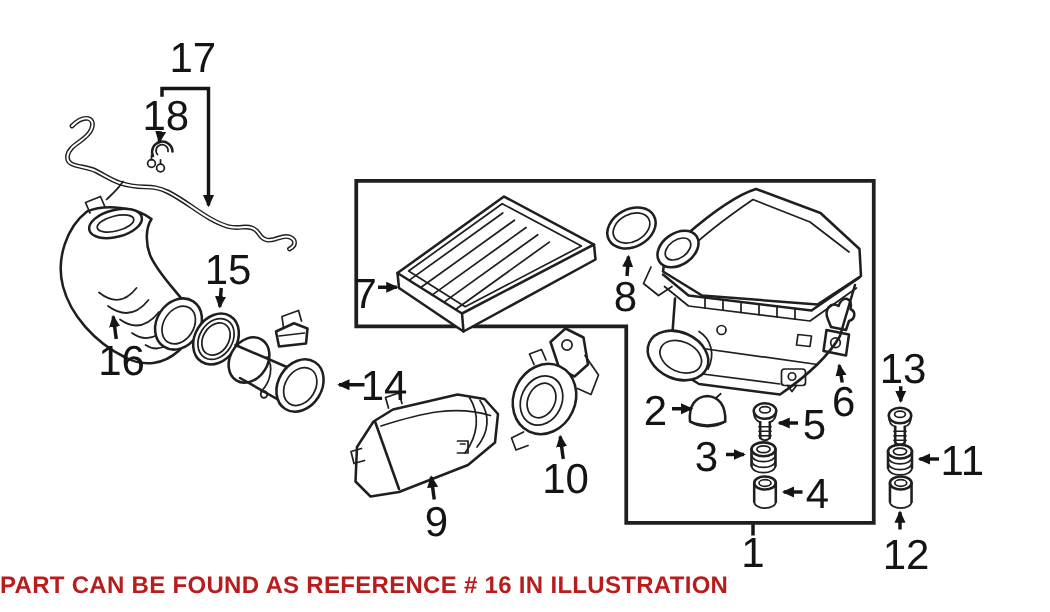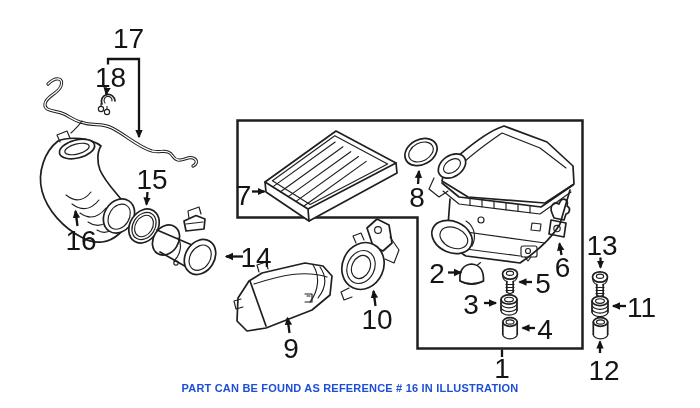--- a/index.html
+++ b/index.html
@@ -7,22 +7,22 @@
          font-family:"Liberation Sans",sans-serif;}
   svg{position:absolute;left:0;top:0;}
   .s   {fill:none;stroke:#1f1f1f;stroke-width:1.7;stroke-linecap:round;stroke-linejoin:round;}
   .sf  {fill:#ffffff;stroke:#1f1f1f;stroke-width:1.7;stroke-linecap:round;stroke-linejoin:round;}
   .thin{fill:none;stroke:#1f1f1f;stroke-width:1.15;stroke-linecap:round;stroke-linejoin:round;}
   .frame{fill:none;stroke:#1f1f1f;stroke-width:2.5;}
   .tube {fill:none;stroke:#1f1f1f;stroke-width:3.2;stroke-linecap:round;}
   .tubein{fill:none;stroke:#ffffff;stroke-width:1.3;stroke-linecap:round;}
   .arrow{fill:none;stroke:#141414;stroke-width:2.3;}
   .lbl{font-family:"Liberation Sans",sans-serif;font-size:28px;fill:#141414;text-anchor:middle;}
-  #caption{position:absolute;left:0;right:0;top:382px;text-align:center;
-           font-weight:bold;font-size:11px;color:#1d4ed8;letter-spacing:0.2px;}
+  #caption{position:absolute;left:0;right:0;top:382px;
+           font-weight:bold;font-size:16px;color:#b91c1c;letter-spacing:0.2px;}
 </style>
 </head>
 <body>
 
 <div id="stage">
   <svg width="700" height="408" viewBox="0 0 700 408">
     <defs>
       <marker id="ah" markerWidth="10" markerHeight="10" refX="7" refY="4.5" orient="auto" markerUnits="userSpaceOnUse">
         <path d="M0,0.8 L8.2,4.5 L0,8.2 Z" fill="#141414"></path>
       </marker>

